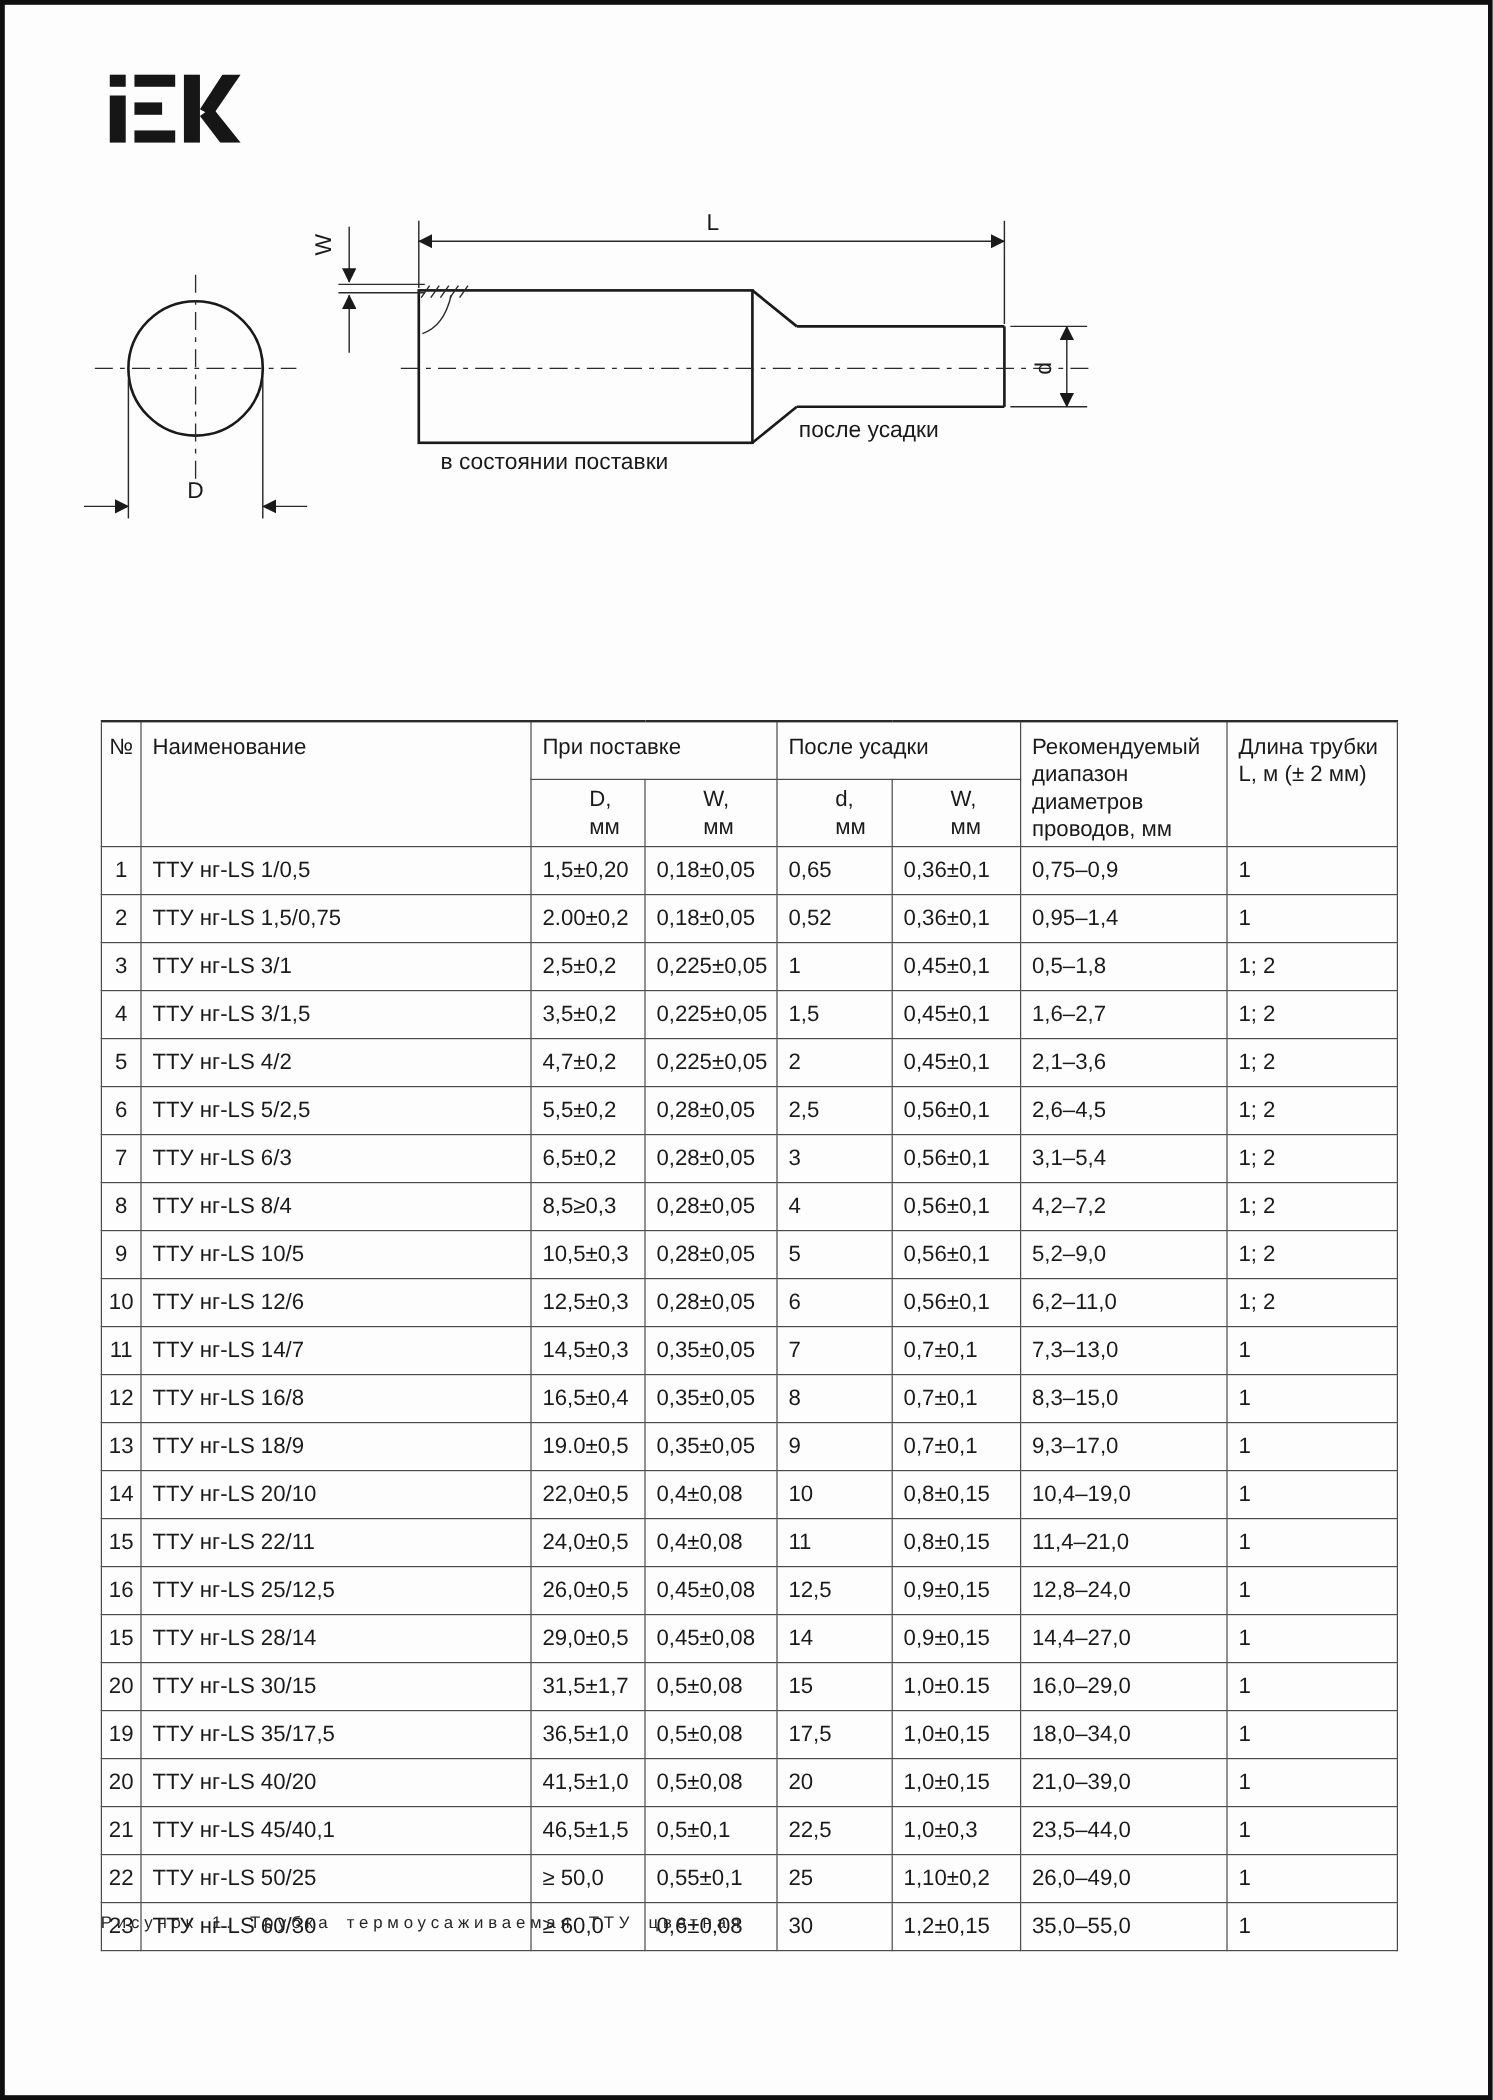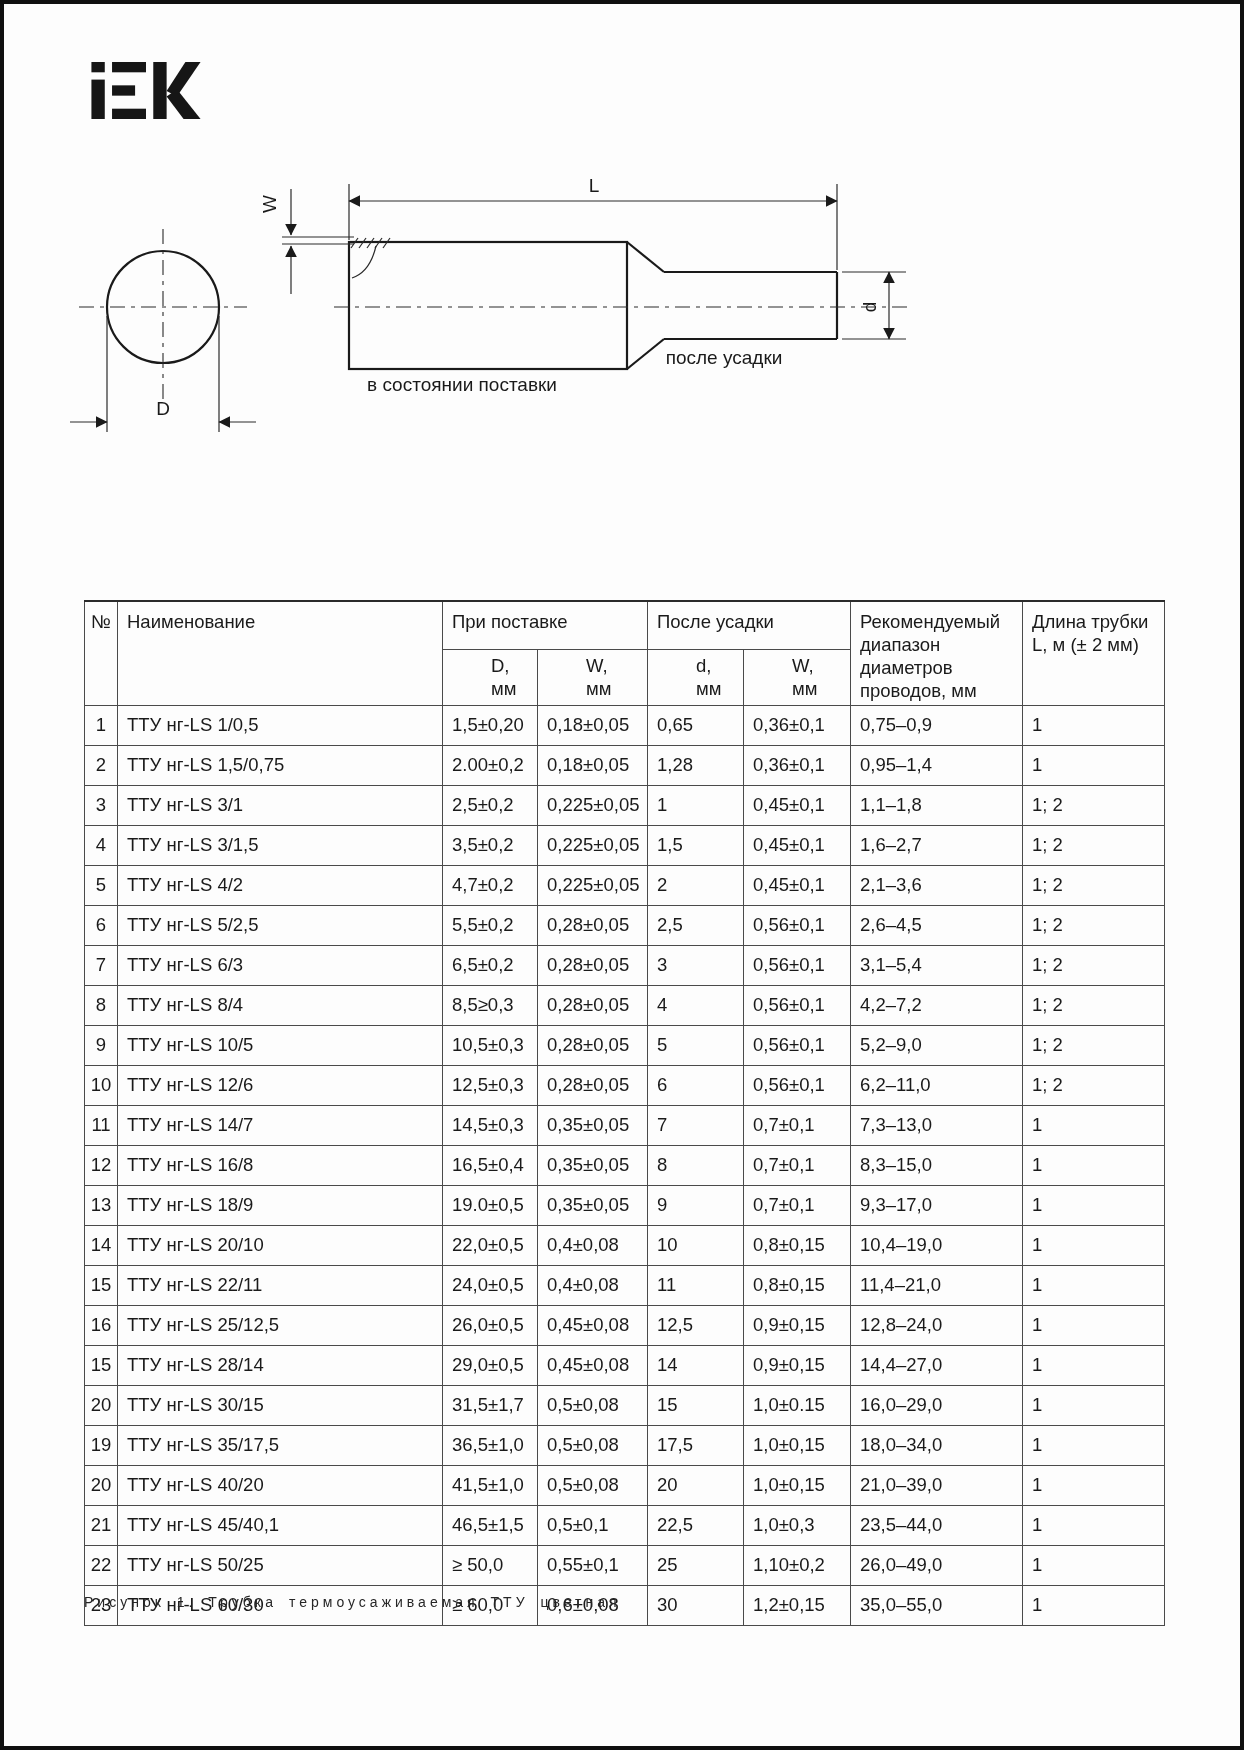--- a/index.html
+++ b/index.html
@@ -161,33 +161,33 @@
           <td>0,65</td>
           <td>0,36±0,1</td>
           <td>0,75–0,9</td>
           <td>1</td>
         </tr>
         <tr>
           <td class="c-num">2</td>
           <td>ТТУ нг-LS 1,5/0,75</td>
           <td>2.00±0,2</td>
           <td>0,18±0,05</td>
-          <td>1,28</td>
+          <td>0,52</td>
           <td>0,36±0,1</td>
           <td>0,95–1,4</td>
           <td>1</td>
         </tr>
         <tr>
           <td class="c-num">3</td>
           <td>ТТУ нг-LS 3/1</td>
           <td>2,5±0,2</td>
           <td>0,225±0,05</td>
           <td>1</td>
           <td>0,45±0,1</td>
-          <td>1,1–1,8</td>
+          <td>0,5–1,8</td>
           <td>1; 2</td>
         </tr>
         <tr>
           <td class="c-num">4</td>
           <td>ТТУ нг-LS 3/1,5</td>
           <td>3,5±0,2</td>
           <td>0,225±0,05</td>
           <td>1,5</td>
           <td>0,45±0,1</td>
           <td>1,6–2,7</td>

